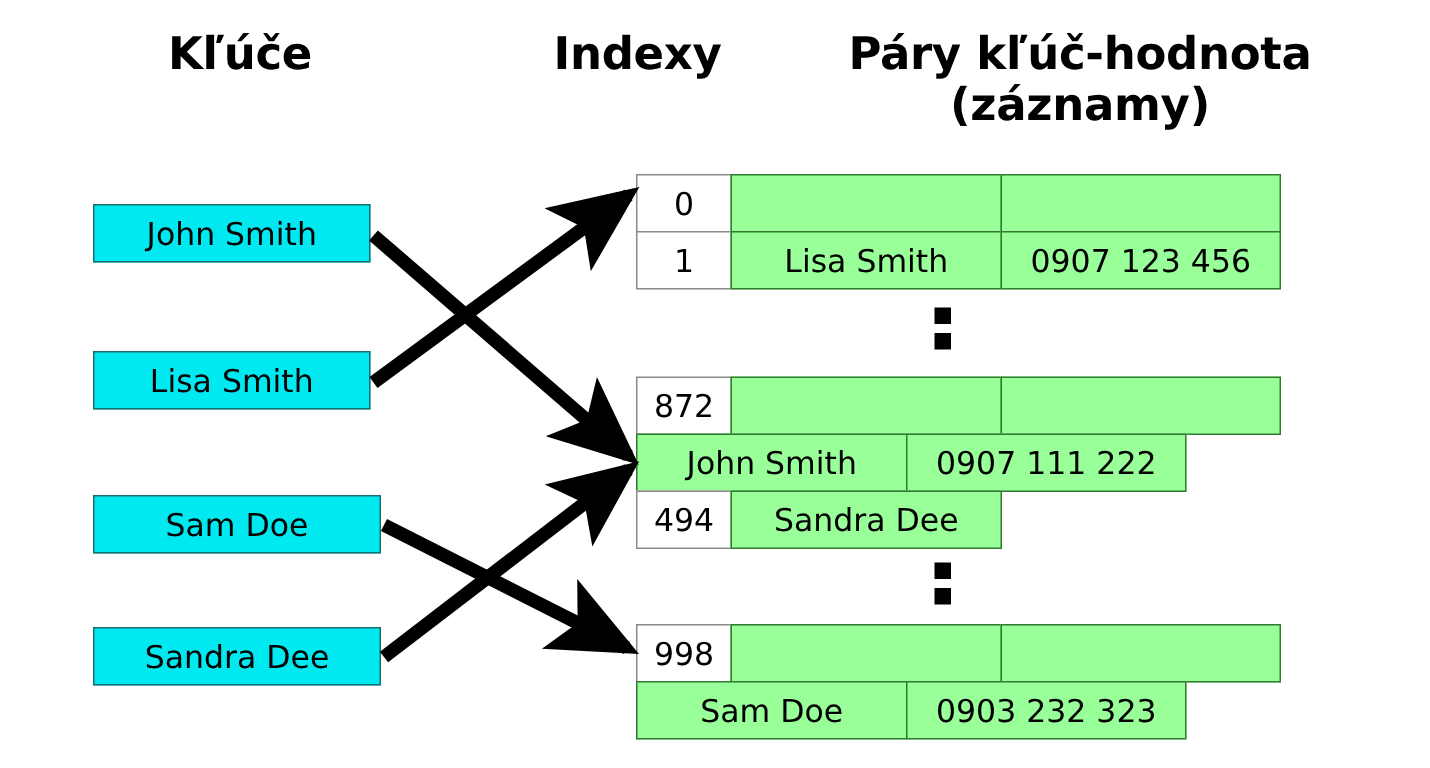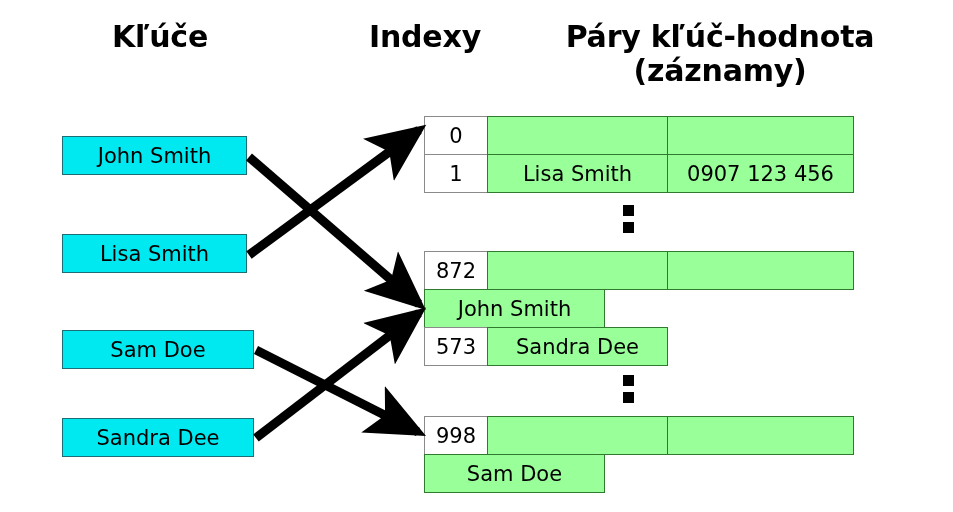--- a/index.html
+++ b/index.html
@@ -168,40 +168,42 @@
   </div>
 
   <div class="table-block" id="block-1" style="left:424px; top:251px;border-radius:28px;">
     <div class="row">
       <div class="cell idx">872</div>
       <div class="cell name"></div>
       <div class="cell value"></div>
     </div>
     <div class="row">
       <div class="cell name">John Smith</div>
-    </div>
-    <div class="row">
-      <div class="cell idx">573</div>
+      <div class="cell value">0907 111 222</div>
+    </div>
+    <div class="row">
+      <div class="cell idx">494</div>
       <div class="cell name">Sandra Dee</div>
     </div>
   </div>
 
   <div class="vdots" style="left:623px; top:375px;">
     <i></i>
     <i></i>
   </div>
 
   <div class="table-block" id="block-2" style="left:424px; top:416px;">
     <div class="row">
       <div class="cell idx">998</div>
       <div class="cell name"></div>
       <div class="cell value"></div>
     </div>
     <div class="row">
       <div class="cell name">Sam Doe</div>
+      <div class="cell value">0903 232 323</div>
     </div>
   </div>
 
   <svg id="arrows" viewBox="0 0 953 512">
     <defs>
       <marker id="ah" markerWidth="7" markerHeight="7" refX="5.6" refY="3.0" orient="auto" markerUnits="strokeWidth">
         <path d="M0,0.1 L6.6,3.0 L0,5.9 L1.5,3.0 Z" fill="#000000"></path>
       </marker>
     </defs>
 

